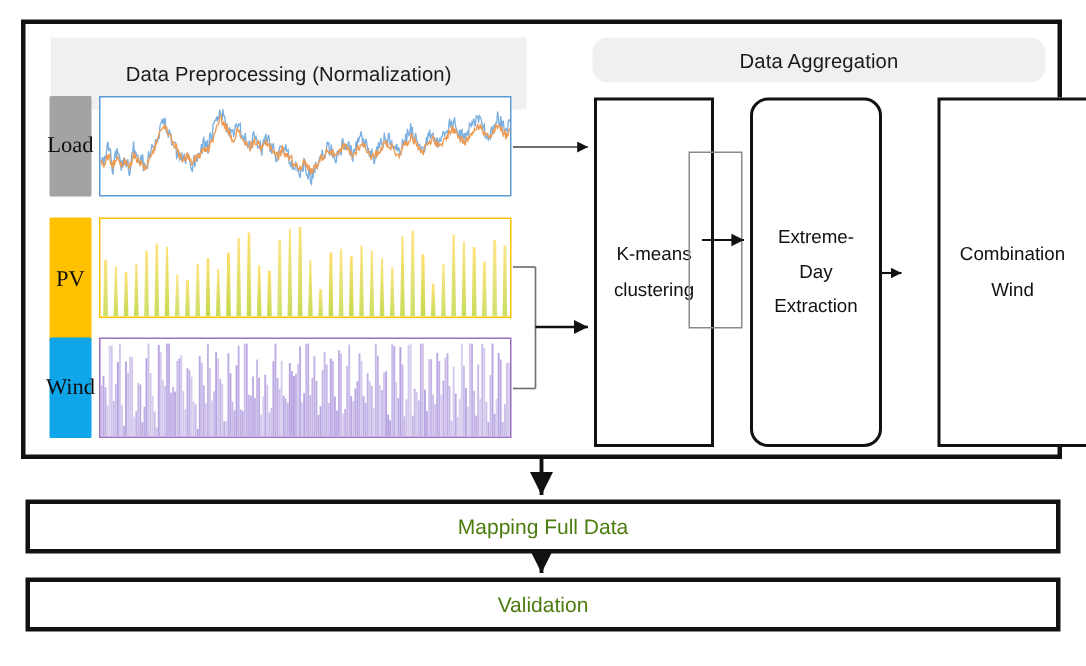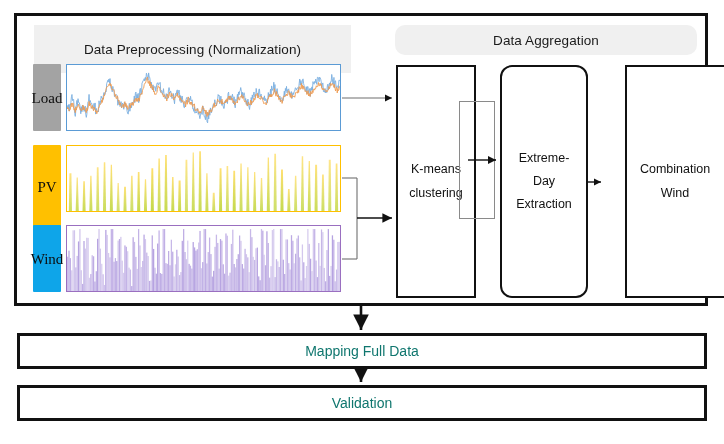--- a/index.html
+++ b/index.html
@@ -90,21 +90,21 @@
     border: 1.1px solid #8a8a8a;
     background: transparent;
   }
 
   
   .wide-box {
     left: 17px; width: 690px; height: 36px;
     border: 3px solid #111111;
     background: #ffffff;
     display: flex; align-items: center; justify-content: center;
-    font-size: 14px; color: #0f766e;
+    font-size: 14px; color: #4d7c0f;
   }
   .wb-mapping { top: 333px; }
   .wb-valid   { top: 385px; }
 
   
   .wires { position: absolute; inset: 0; pointer-events: none; }
 </style>
 </head>
 <body>
 

